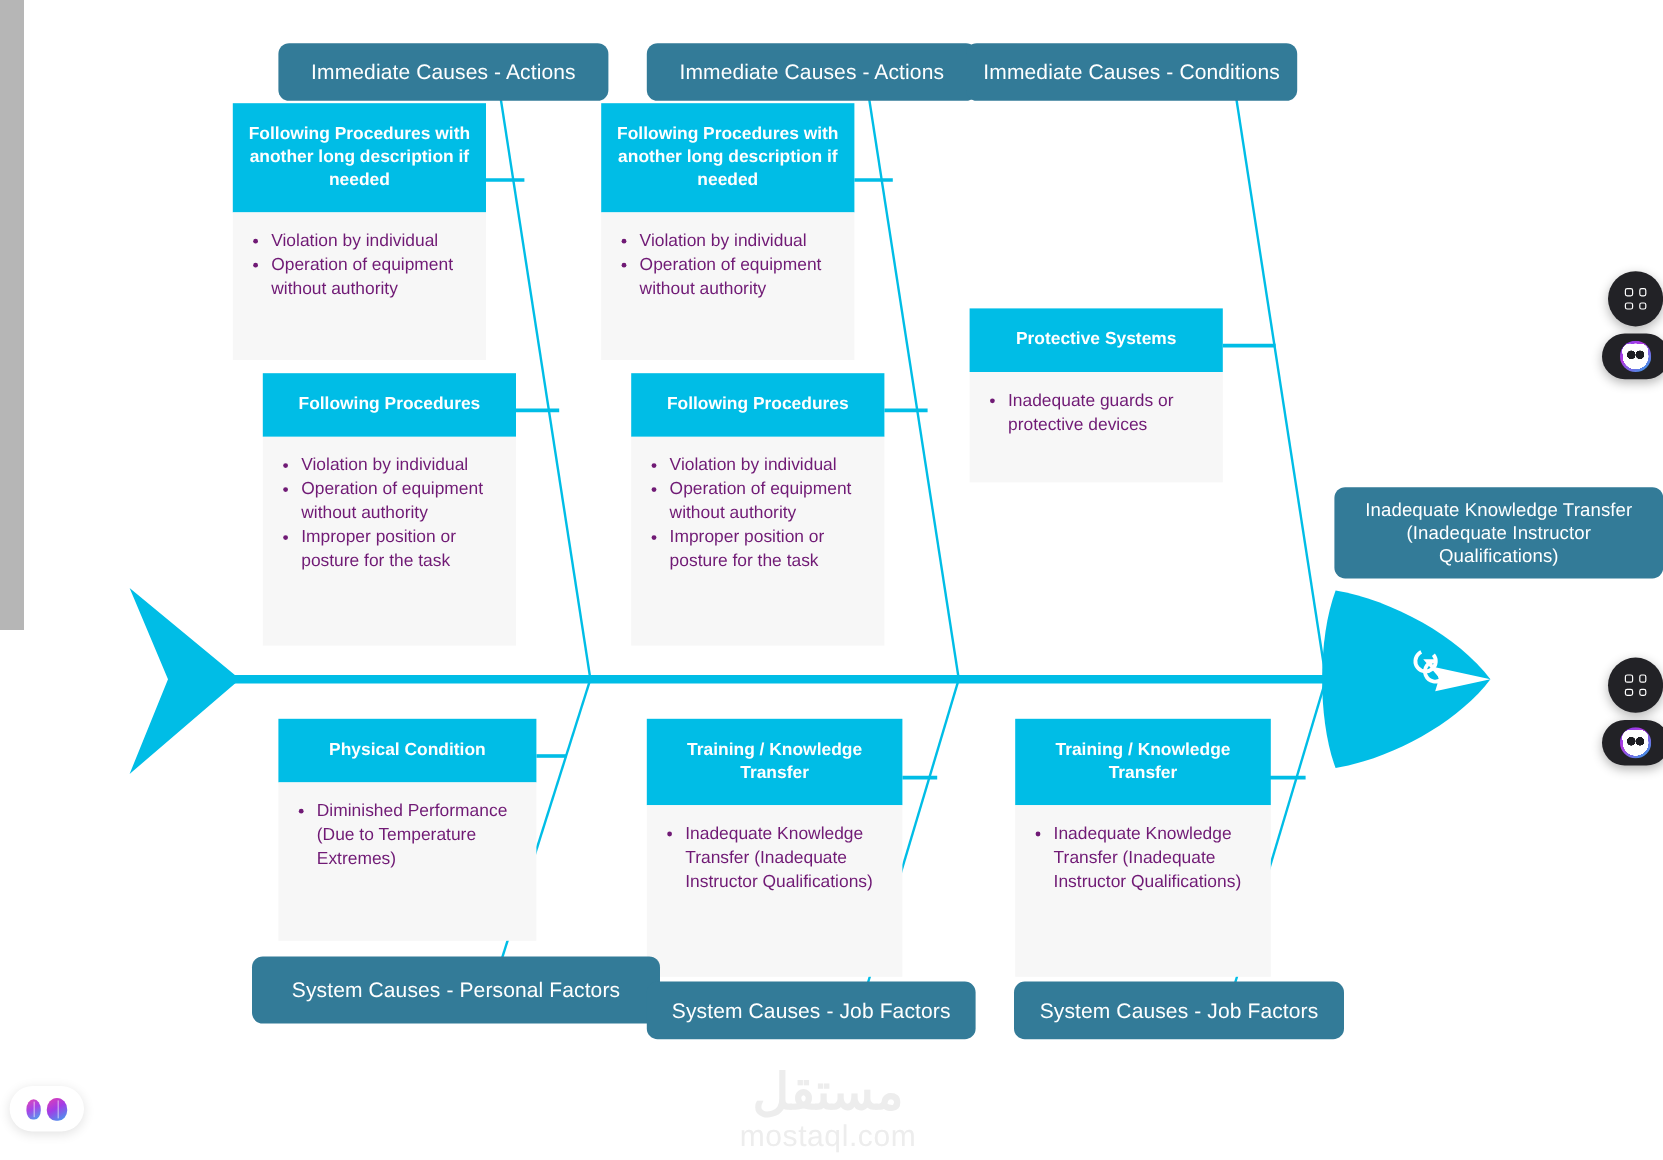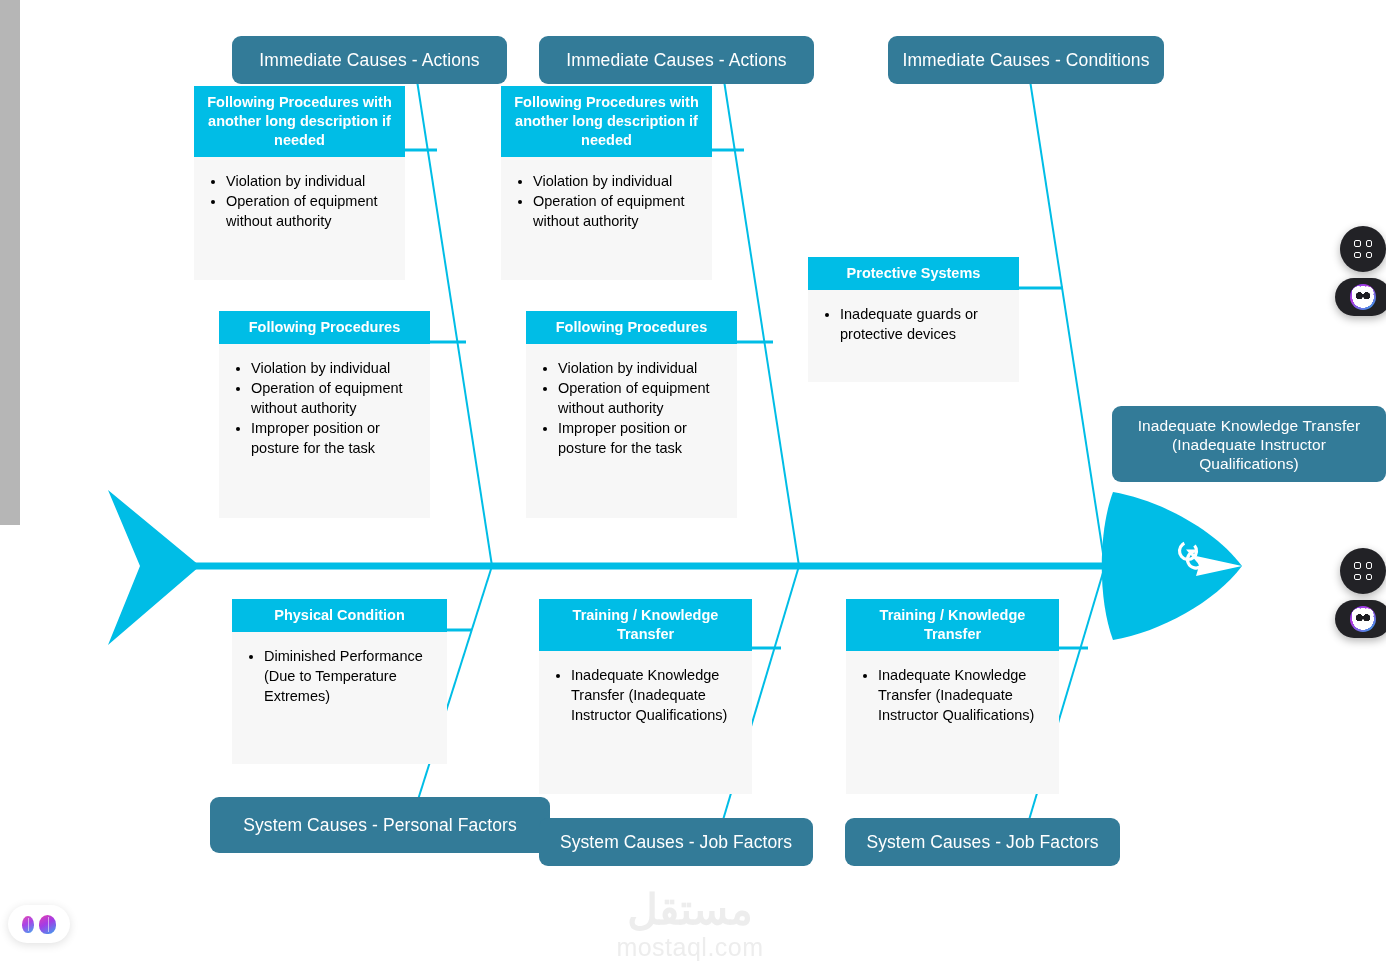--- a/index.html
+++ b/index.html
@@ -38,36 +38,36 @@
 
   
   .card{ position:absolute; box-sizing:border-box; }
   .card .chead{
     background:#00bde6;
     color:#ffffff;
     font-weight:bold;
     font-size:14.5px;
     line-height:19px;
     text-align:center;
-    padding:7px 10px;
+    padding:17px 10px;
     box-sizing:border-box;
   }
   .card .cbody{
     background:#f7f7f7;
     box-sizing:border-box;
     padding:14px 10px 12px 10px;
   }
   .card .cbody ul{
     margin:0; padding:0 0 0 22px;
     list-style:disc;
   }
   .card .cbody li{
     font-size:14.5px;
     line-height:20px;
-    color:#000000;
+    color:#701a75;
     margin:0 0 0 0;
   }
 
   
   .fabgroup{ position:absolute; width:48px; }
   .fab{
     width:46px; height:46px; border-radius:50%;
     background:#222226;
     box-shadow:0 3px 9px rgba(0,0,0,.30);
     display:flex; align-items:center; justify-content:center;
@@ -176,21 +176,21 @@
   </svg>
 
   <div class="pill" style="left:232px; top:36px; width:275px; height:38px;">
     <span>Immediate Causes - Actions</span>
   </div>
 
   <div class="pill" style="left:539px; top:36px; width:275px; height:38px;">
     <span>Immediate Causes - Actions</span>
   </div>
 
-  <div class="pill" style="left:888px; top:36px; width:276px; height:38px;">
+  <div class="pill" style="left:805px; top:36px; width:276px; height:38px;">
     <span>Immediate Causes - Conditions</span>
   </div>
 
   <div class="pill" style="left:1112px; top:406px; width:274px; height:76px; line-height:19px; font-size:15.5px;">
     <span>Inadequate Knowledge Transfer (Inadequate Instructor Qualifications)</span>
   </div>
 
   <div class="card" style="left:194px; top:86px; width:211px;">
     <div class="chead">Following Procedures with another long description if needed</div>
     <div class="cbody" style="height:123px;">

